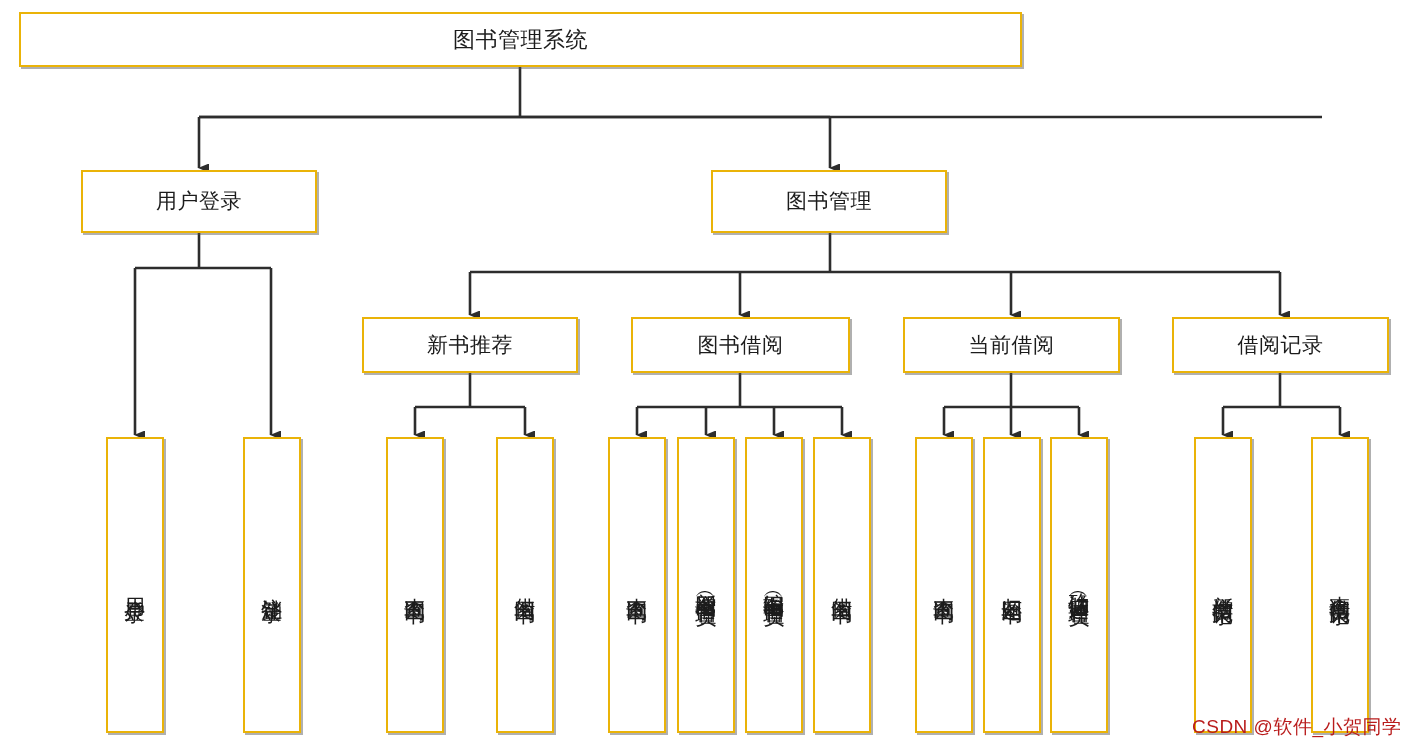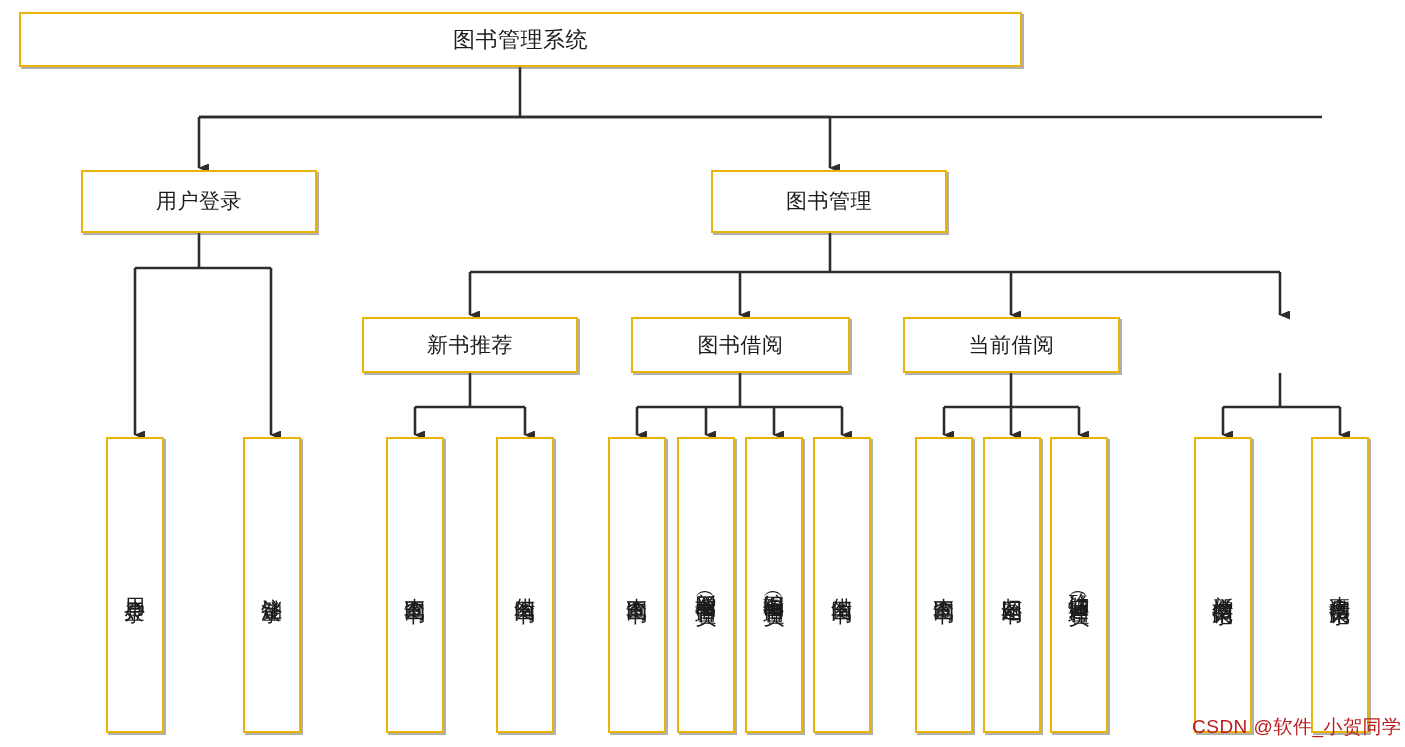--- a/index.html
+++ b/index.html
@@ -147,20 +147,23 @@
 
   <div class="node h" style="left:631px; top:317px; width:219px; height:56px;">
     <span class="node-label">图书借阅</span>
   </div>
   <div class="node h" style="left:362px; top:317px; width:216px; height:56px;">
     <span class="node-label">新书推荐</span>
   </div>
   <div class="node h" style="left:903px; top:317px; width:217px; height:56px;">
     <span class="node-label">当前借阅</span>
   </div>
+  <div class="node h" style="left:1172px; top:317px; width:217px; height:56px;">
+    <span class="node-label">借阅记录</span>
+  </div>
 
   <div class="node v" style="left:106px; top:437px; width:58px; height:296px;">
     <span class="node-label">用户登录</span>
   </div>
   <div class="node v" style="left:243px; top:437px; width:58px; height:296px;">
     <span class="node-label">注销登录</span>
   </div>
 
   <div class="node v" style="left:386px; top:437px; width:58px; height:296px;">
     <span class="node-label">查询图书</span>

